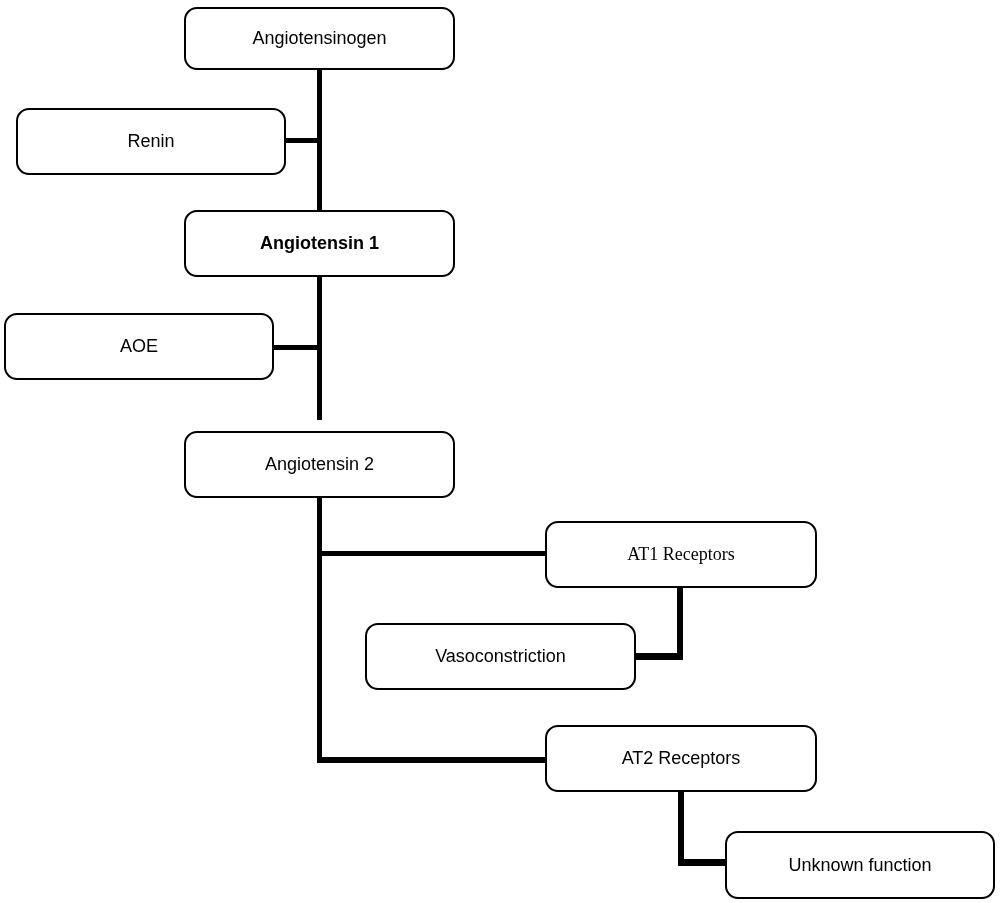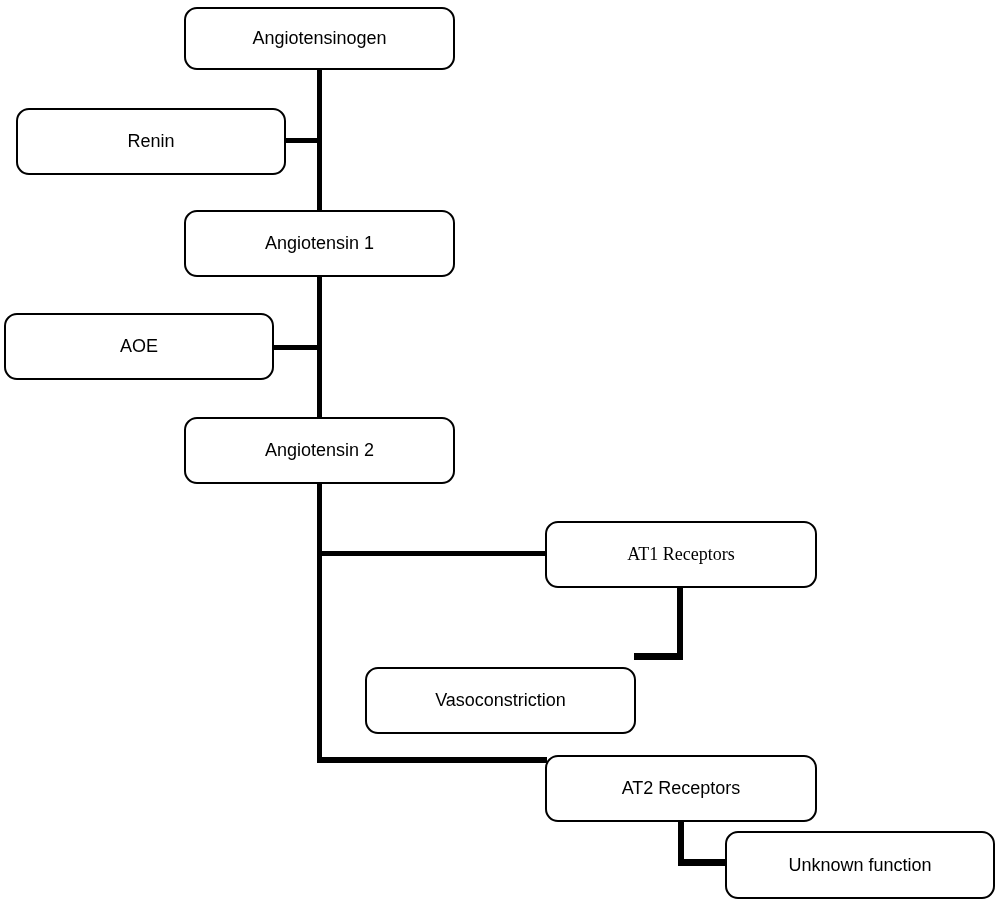--- a/index.html
+++ b/index.html
@@ -60,41 +60,41 @@
   <div class="line" style="left:678px; top:859px; width:49px; height:7px;"></div>
 
   <div class="node" style="left:184px; top:7px; width:271px; height:63px;">
     <span>Angiotensinogen</span>
   </div>
 
   <div class="node" style="left:4px; top:108px; width:270px; height:67px;margin-left:12px;">
     <span>Renin</span>
   </div>
 
-  <div class="node" style="left:184px; top:210px; width:271px; height:67px;">
+  <div class="node" style="left:184px; top:210px; width:271px; height:67px;font-weight:bold;">
     <span>Angiotensin 1</span>
   </div>
 
   <div class="node" style="left:4px; top:313px; width:270px; height:67px;align-items:center;">
     <span>AOE</span>
   </div>
 
-  <div class="node" style="left:184px; top:417px; width:271px; height:67px;">
+  <div class="node" style="left:184px; top:431px; width:271px; height:67px;">
     <span>Angiotensin 2</span>
   </div>
 
   <div class="node" style="left:545px; top:521px; width:272px; height:67px;font-family:Liberation Serif, serif;">
     <span>AT1 Receptors</span>
   </div>
 
-  <div class="node" style="left:365px; top:623px; width:271px; height:67px;margin-top:44px;">
+  <div class="node" style="left:365px; top:623px; width:271px; height:67px;">
     <span>Vasoconstriction</span>
   </div>
 
-  <div class="node" style="left:545px; top:725px; width:272px; height:67px;margin-top:30px;">
+  <div class="node" style="left:545px; top:725px; width:272px; height:67px;">
     <span>AT2 Receptors</span>
   </div>
 
   <div class="node" style="left:725px; top:831px; width:270px; height:68px;justify-content:center;">
     <span>Unknown function</span>
   </div>
 
 </div>
 
 </body></html>

